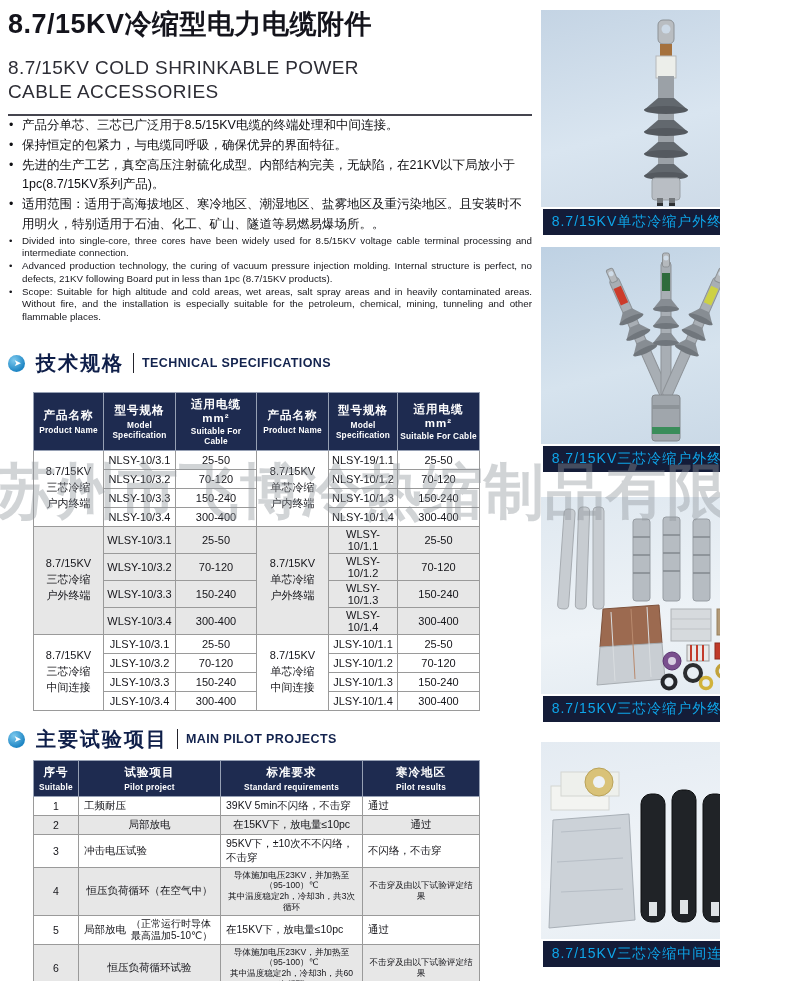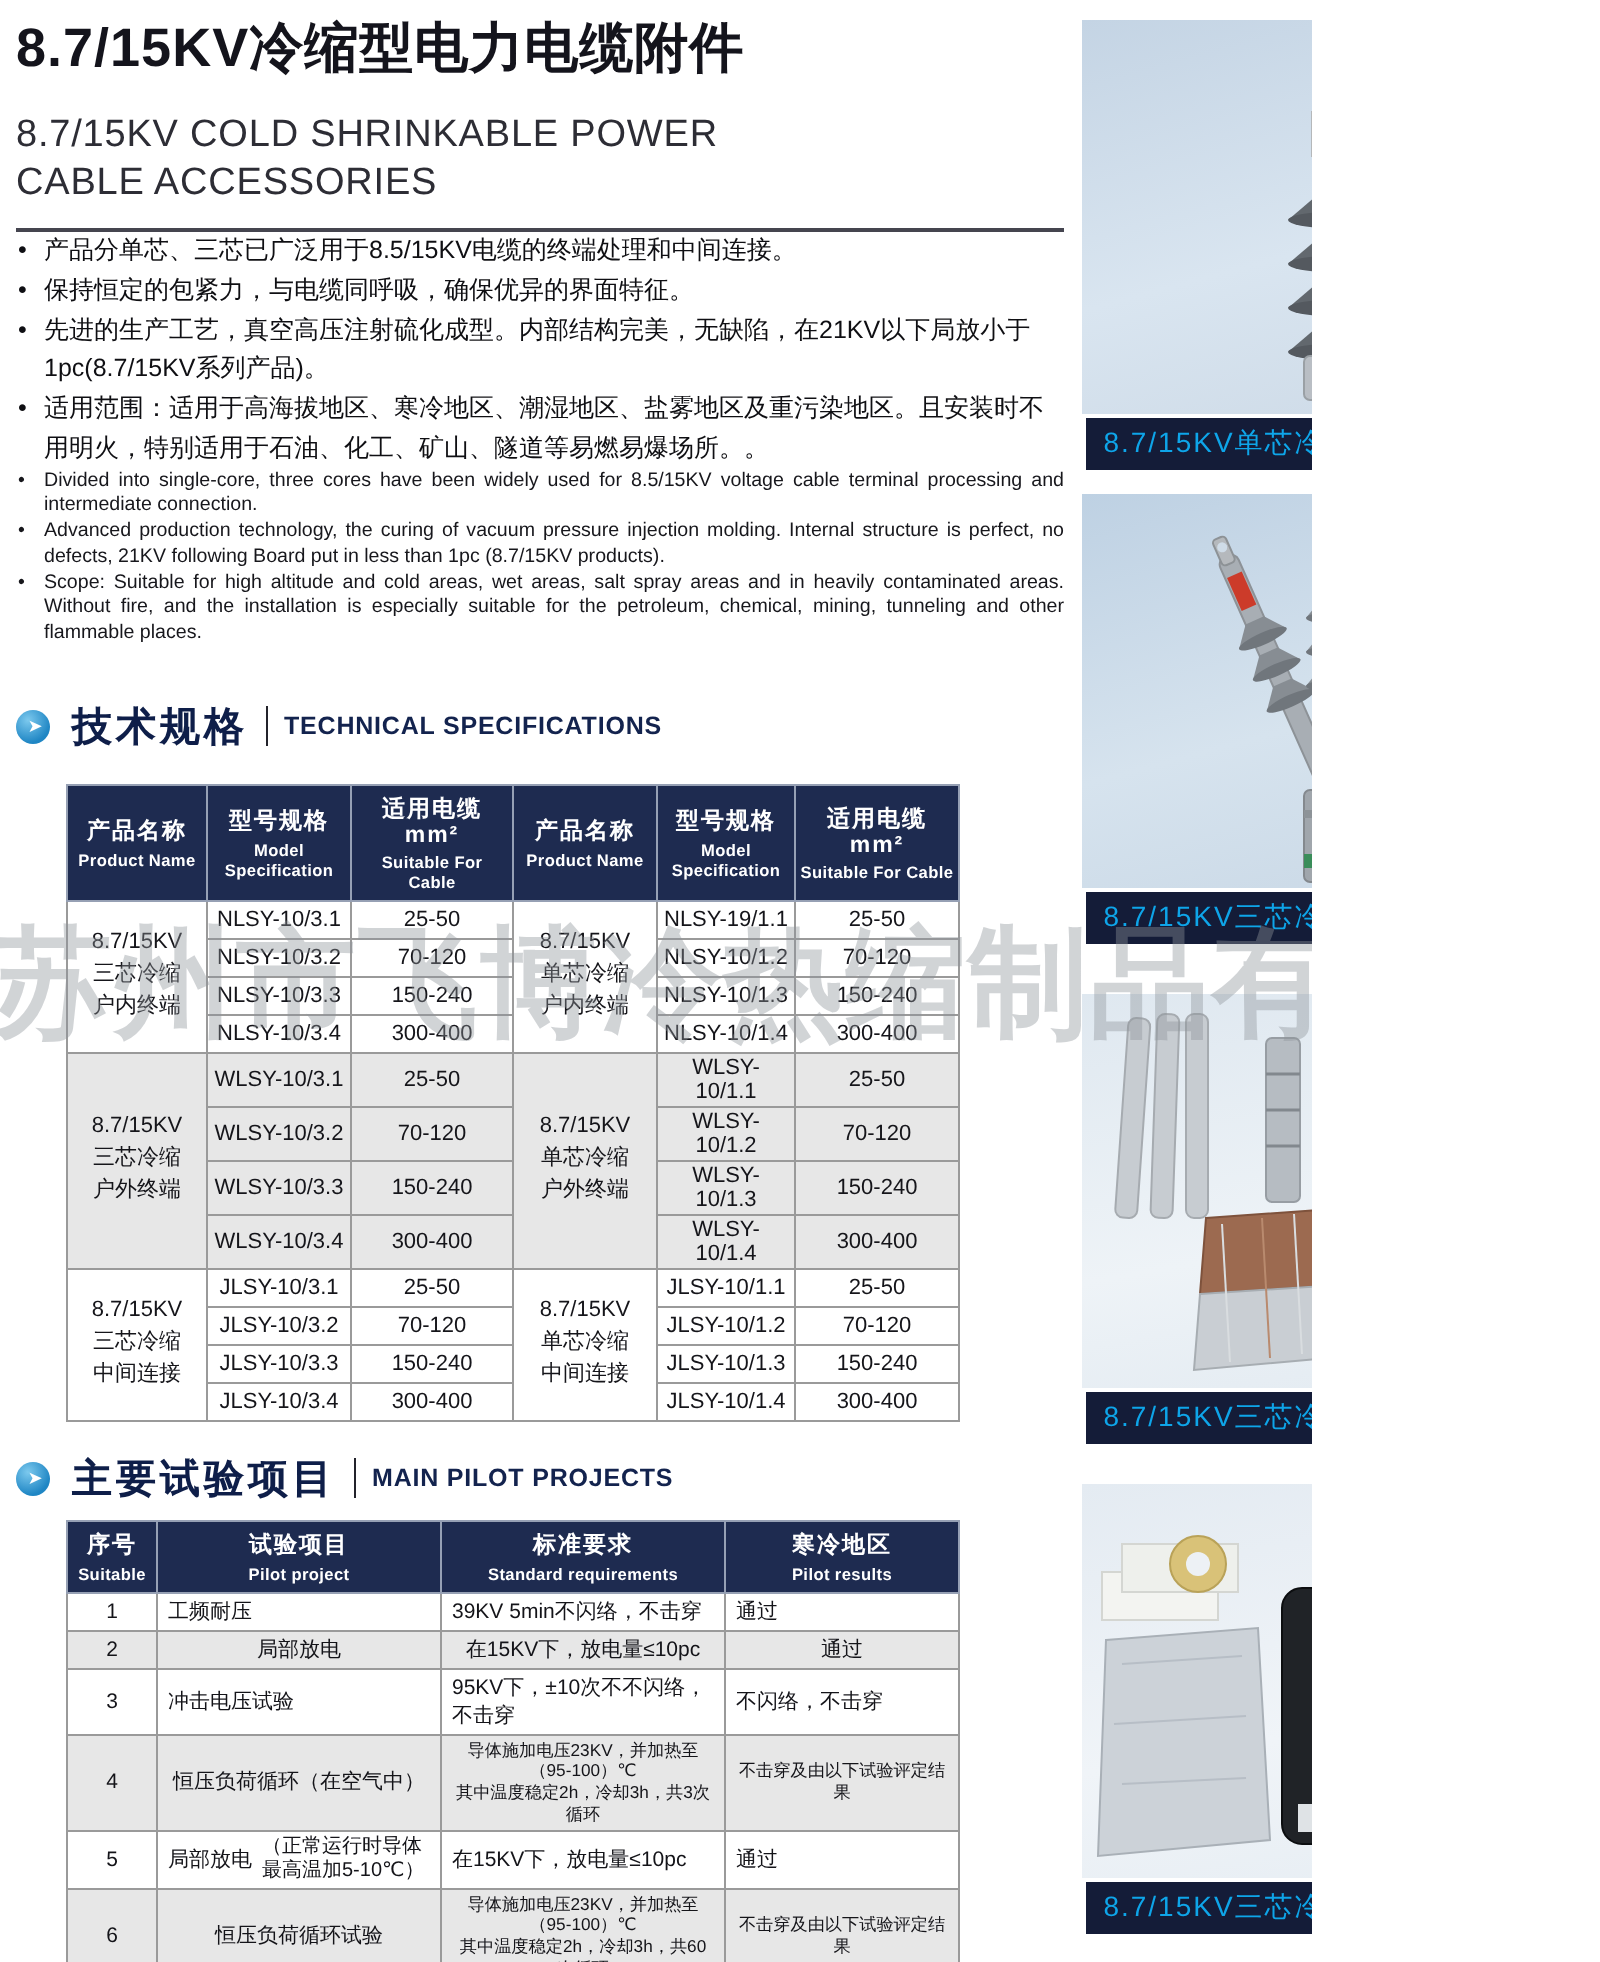--- a/index.html
+++ b/index.html
@@ -1,16 +1,16 @@
 <!DOCTYPE html>
 <html><head>
 <meta charset="utf-8">
 <style>
   html,body{margin:0;padding:0;background:#fff;}
-  .canvas{position:relative;width:656px;height:981px;background:#fff;overflow:hidden;
+  .canvas{position:relative;width:720px;height:981px;background:#fff;overflow:hidden;
           font-family:"Liberation Sans","DejaVu Sans",sans-serif;color:#15151a;}
   
   .left-col{position:absolute;left:8px;top:10px;width:524px;}
   .title-cn{font-size:27px;font-weight:700;color:#14141c;letter-spacing:0.5px;line-height:1.1;}
   .title-en{font-size:19px;color:#2d2d35;line-height:1.3;margin-top:16px;letter-spacing:0.4px;}
   .rule{height:2px;background:#45454f;margin-top:9px;}
   ul.blt{list-style:none;margin:0;padding:0;}
   ul.blt li{position:relative;padding-left:14px;}
   ul.blt li::before{content:"•";position:absolute;left:1px;top:0;}
   .blt-cn{margin-top:36px;font-size:12.5px;line-height:1.58;color:#0f0f13;}

